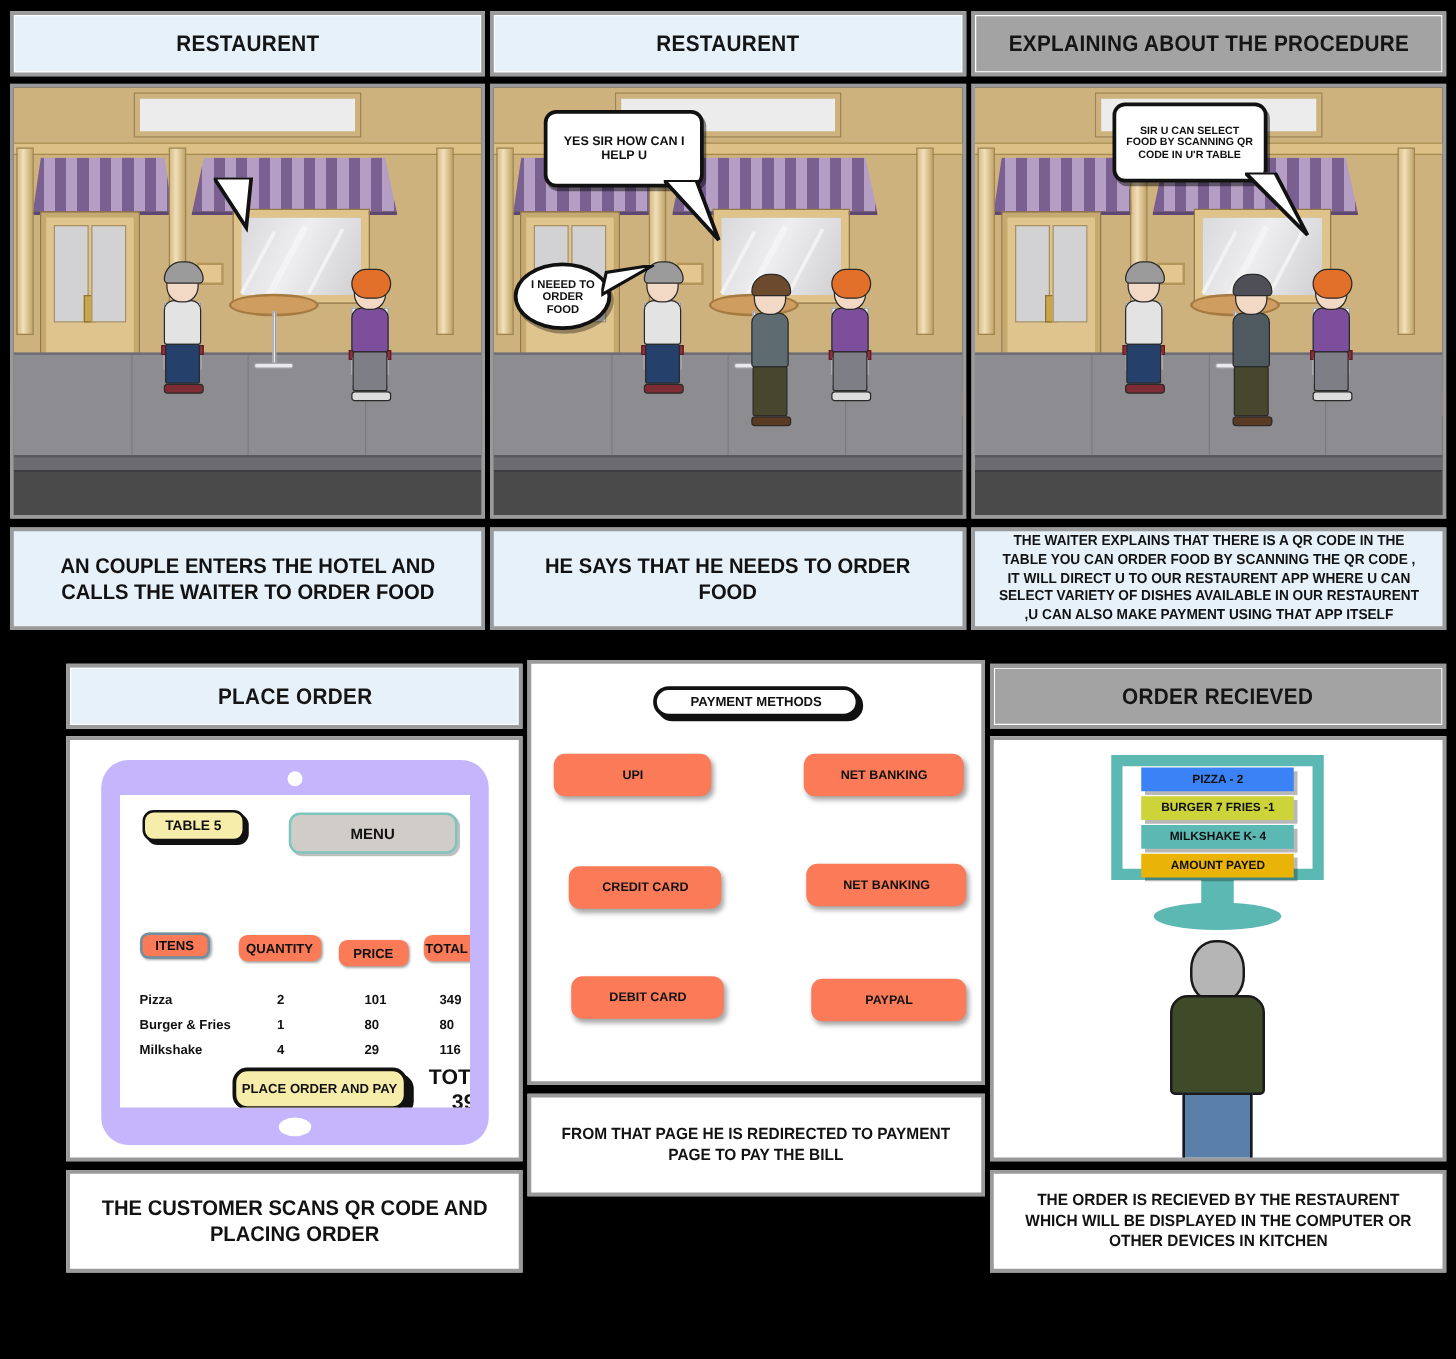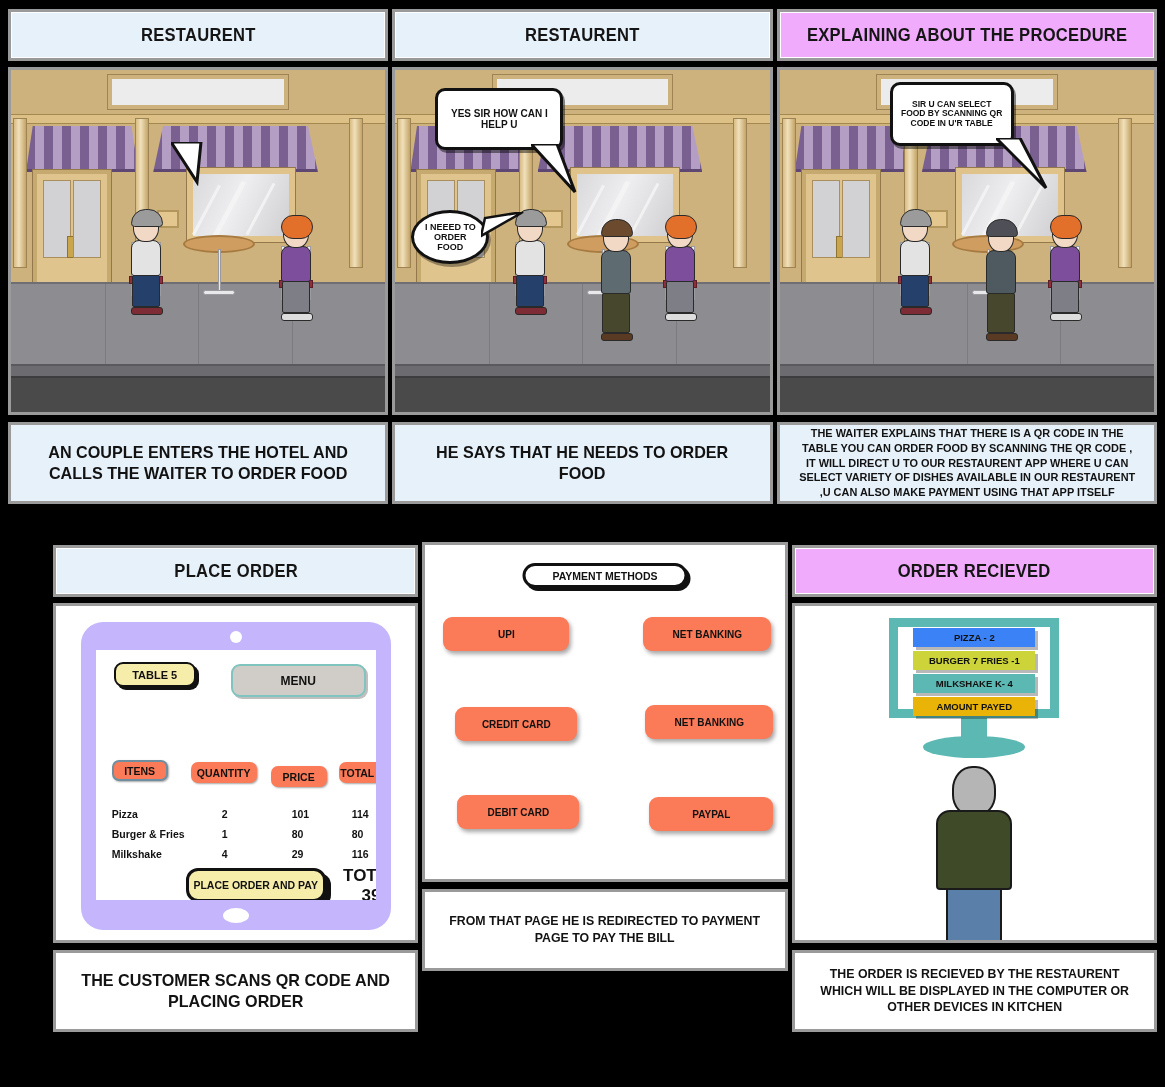--- a/index.html
+++ b/index.html
@@ -8,35 +8,35 @@
     width:1165px; height:1087px;
     background:#000;
     font-family:"Liberation Sans", sans-serif;
     overflow:hidden;
   }
   .sheet{ position:relative; width:976px; height:1087px; background:#000; }
 
   
   .row{ position:absolute; left:0; width:1165px; background:#000; }
   .row1{ top:0; height:514px; }
-  .row2{ top:536px; height:549px;padding-left:45px; }
+  .row2{ top:522px; height:549px;padding-left:45px; }
 
   .cells{ display:flex; width:100%; height:100%; gap:4px; padding:0 8px; }
   .cell{ flex:1 1 0; display:flex; flex-direction:column; position:relative; }
 
   
   .titlebar{
     height:52px;
     border:3px solid #9a9a9a;
     background:#e6f1fa;
     display:flex; align-items:center; justify-content:center;
     margin-top:9px;
     box-shadow: inset 0 0 0 1px #fff;
   }
-  .titlebar.white{ background:#f0abfc; }
+  .titlebar.white{ background:#a3a3a3; }
   .titlebar .t{
     font-weight:bold; font-size:18px; color:#151515;
     letter-spacing:.3px; text-align:center;
     font-family:"Liberation Sans", sans-serif;
     transform:scaleX(.92);
   }
 
   
   .art{
     position:relative; flex:1 1 auto;
@@ -515,21 +515,21 @@
 
               <div class="pill hdr items">ITENS</div>
               <div class="pill hdr qty">QUANTITY</div>
               <div class="pill hdr price">PRICE</div>
               <div class="pill hdr tot">TOTAL PRICE</div>
 
               <div class="rowline" style="top:158px;">
                 <span class="nm">Pizza</span>
                 <span class="qt">2</span>
                 <span class="pr">101</span>
-                <span class="tp">114</span>
+                <span class="tp">349</span>
               </div>
               <div class="rowline" style="top:178px;">
                 <span class="nm">Burger &amp; Fries</span>
                 <span class="qt">1</span>
                 <span class="pr">80</span>
                 <span class="tp">80</span>
               </div>
               <div class="rowline" style="top:198px;">
                 <span class="nm">Milkshake</span>
                 <span class="qt">4</span>

